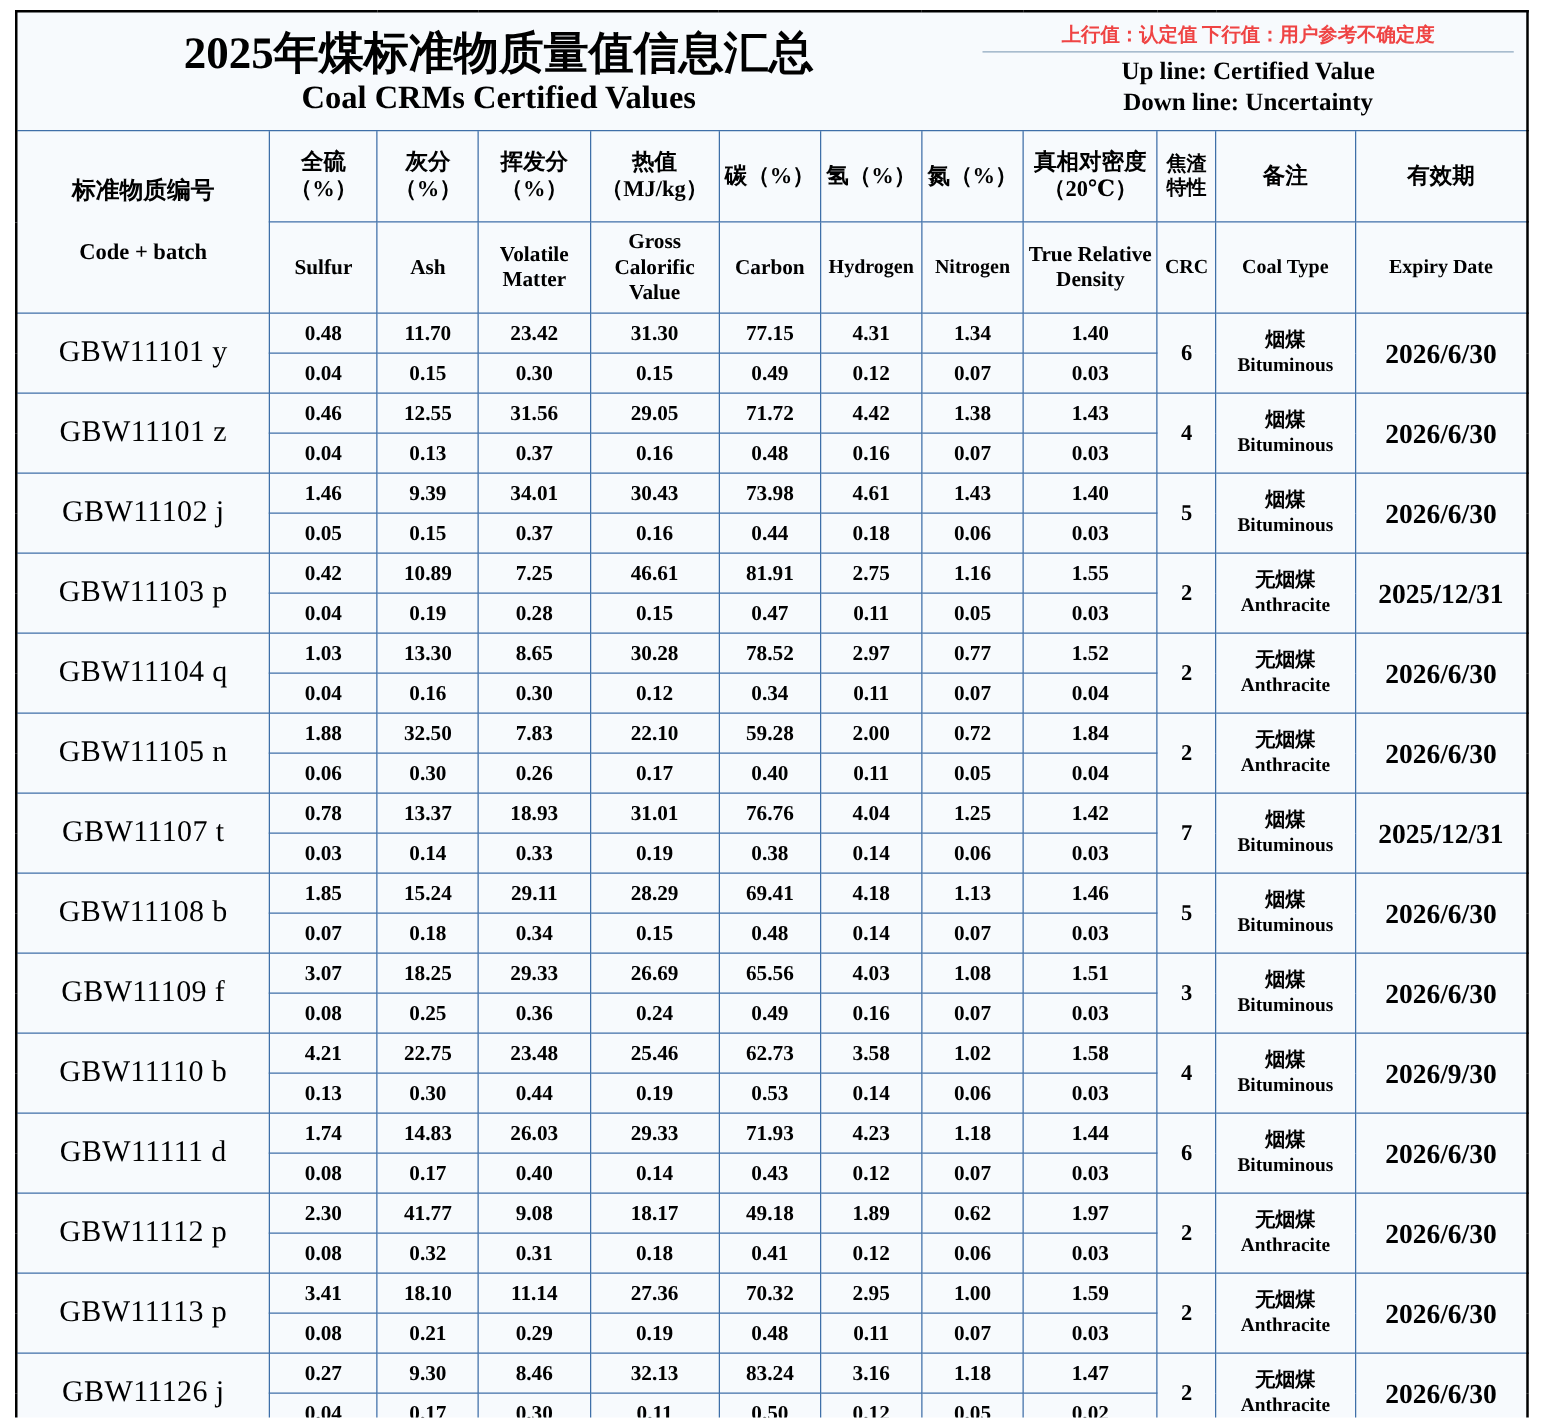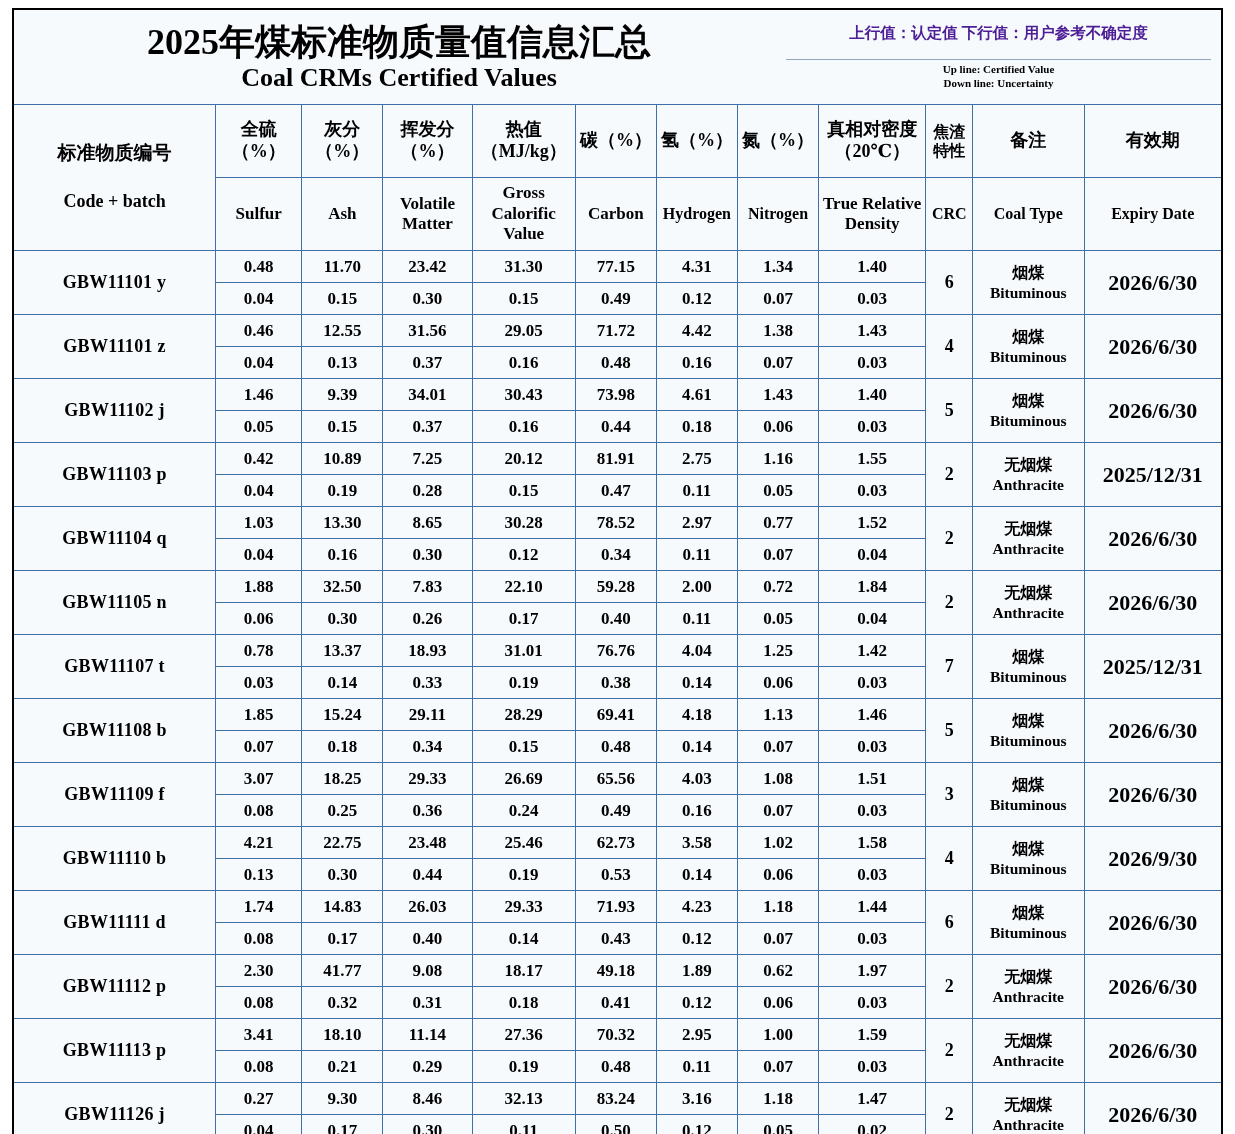--- a/index.html
+++ b/index.html
@@ -136,28 +136,28 @@
   }
   .title-right {
     flex: 1 1 auto;
     text-align: center;
     line-height: 1.25;
     padding-right: 8px;
   }
   .legend-cn {
     font-size: 15.5px;
     font-weight: bold;
-    color: #4c1d95;
+    color: #ef4444;
     border-bottom: 1.5px solid #8fa8bf;
     display: block;
-    padding-bottom: 17px;
+    padding-bottom: 3px;
     margin: 0 2px 3px 2px;
   }
   .legend-en {
-    font-size: 11px;
+    font-size: 20px;
     font-weight: bold;
     color: #000000;
     display: block;
   }
 
   
   td.hdr-cn {
     height: 72px;
     font-size: 18px;
     font-weight: bold;
@@ -174,22 +174,22 @@
     line-height: 1.2;
     background: #ffffff;
   }
   td.hdr-cn.small, td.hdr-en.small {
     font-size: 16px;
     margin-top: 24px;
   }
 
   
   td.code {
-    font-size: 18px;
-    font-weight: bold;
+    font-size: 24px;
+    font-weight: normal;
     background: #f7fafd;
     letter-spacing: 0.3px;
   }
   td.val {
     height: 31px;
     font-size: 17px;
     font-weight: bold;
     background: #ffffff;
   }
   td.unc {
@@ -396,21 +396,21 @@
             <td class="unc">0.44</td>
             <td class="unc">0.18</td>
             <td class="unc">0.06</td>
             <td class="unc">0.03</td>
           </tr>
           <tr>
             <td class="code" rowspan="2">GBW11103 p</td>
             <td class="val">0.42</td>
             <td class="val">10.89</td>
             <td class="val">7.25</td>
-            <td class="val">20.12</td>
+            <td class="val">46.61</td>
             <td class="val">81.91</td>
             <td class="val">2.75</td>
             <td class="val">1.16</td>
             <td class="val">1.55</td>
             <td class="crc" rowspan="2">2</td>
             <td class="coaltype" rowspan="2">
               <span class="cn">无烟煤</span>
               <span class="en">Anthracite</span>
             </td>
             <td class="expiry" rowspan="2">2025/12/31</td>

